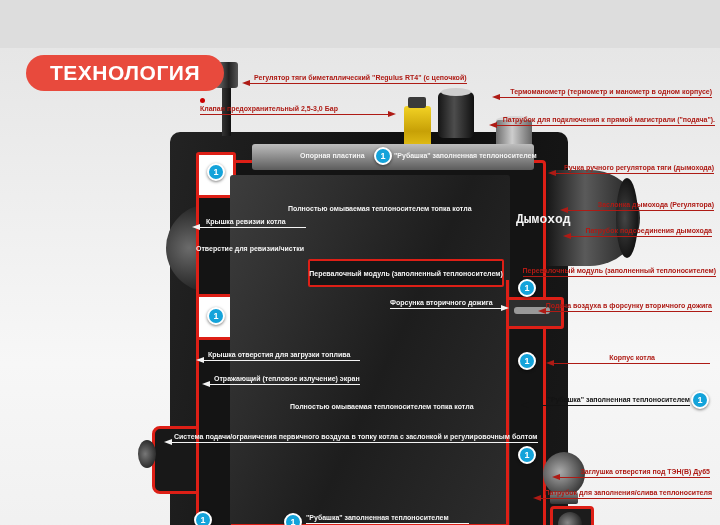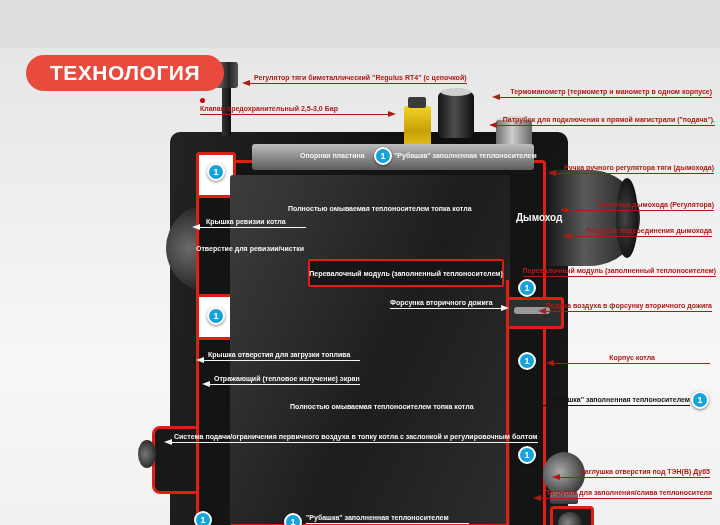--- a/index.html
+++ b/index.html
@@ -136,21 +136,21 @@
   <div class="co r ln al" style="right:8px;top:254px;">Подача воздуха в форсунку вторичного дожига</div>
   <div class="co r ln al" style="right:10px;top:306px;padding-left:55px;padding-right:55px;">Корпус котла</div>
   <div class="co d ln al" style="right:30px;top:348px;padding-left:18px;">"Рубашка" заполненная теплоносителем</div>
   <div class="co r ln al" style="right:10px;top:420px;padding-left:20px;">Заглушка отверстия под ТЭН(В) Ду65</div>
   <div class="co r ln al" style="right:8px;top:441px;padding-left:4px;">Патрубок для заполнения/слива теплоносителя</div>
   <div class="co r ln al" style="right:8px;top:476px;padding-left:6px;">Заглушка отверстия под ТЭН(В) Ду65</div>
 
   <div class="co w" style="left:300px;top:104px;">Опорная пластина</div>
   <div class="co w" style="left:394px;top:104px;">"Рубашка" заполненная теплоносителем</div>
   <div class="co w" style="left:288px;top:157px;">Полностью омываемая теплоносителем топка котла</div>
-  <div class="co w" style="left:516px;top:164px;font-size:10px;">Дымоход</div>
+  <div class="co w" style="left:516px;top:164px;font-size:13px;font-family:Liberation Mono, monospace;">Дымоход</div>
   <div class="co w ln al" style="left:200px;top:170px;padding-left:6px;padding-right:20px;">Крышка ревизии котла</div>
   <div class="co w" style="left:196px;top:197px;">Отверстие для ревизии/чистки</div>
   <div class="co w ln ar" style="left:390px;top:251px;padding-right:8px;">Форсунка вторичного дожига</div>
   <div class="co w ln al" style="left:204px;top:303px;padding-left:4px;padding-right:10px;">Крышка отверстия для загрузки топлива</div>
   <div class="co w ln al" style="left:210px;top:327px;padding-left:4px;">Отражающий (тепловое излучение) экран</div>
   <div class="co w" style="left:290px;top:355px;">Полностью омываемая теплоносителем топка котла</div>
   <div class="co w ln al" style="left:172px;top:385px;padding-left:2px;">Система подачи/ограничения первичного воздуха в топку котла с заслонкой и регулировочным болтом</div>
   <div class="co w ln" style="left:306px;top:466px;padding-right:20px;">"Рубашка" заполненная теплоносителем</div>
   <div class="co w ln al" style="left:313px;top:485px;padding-left:2px;">Патрубок для подключения  к обратной магистрали ("обратка").</div>
 

